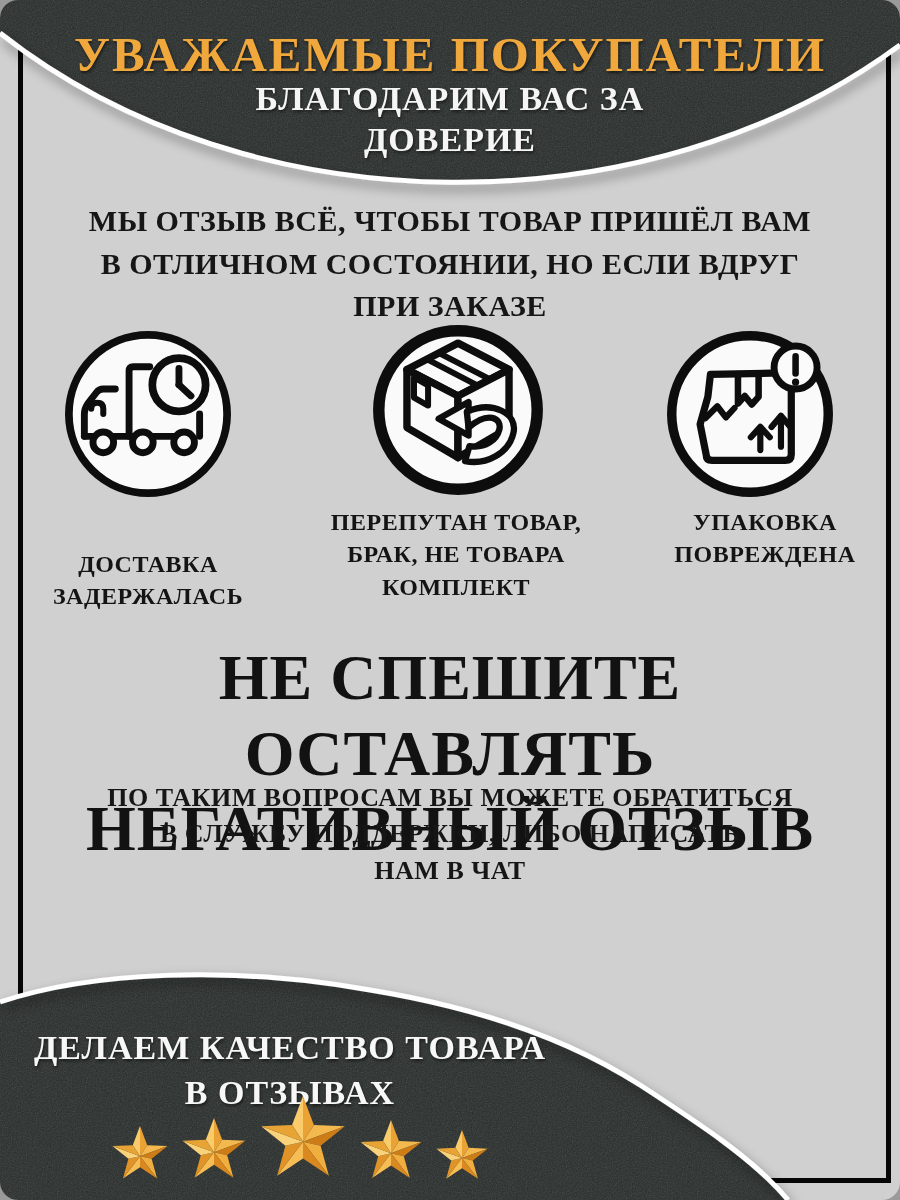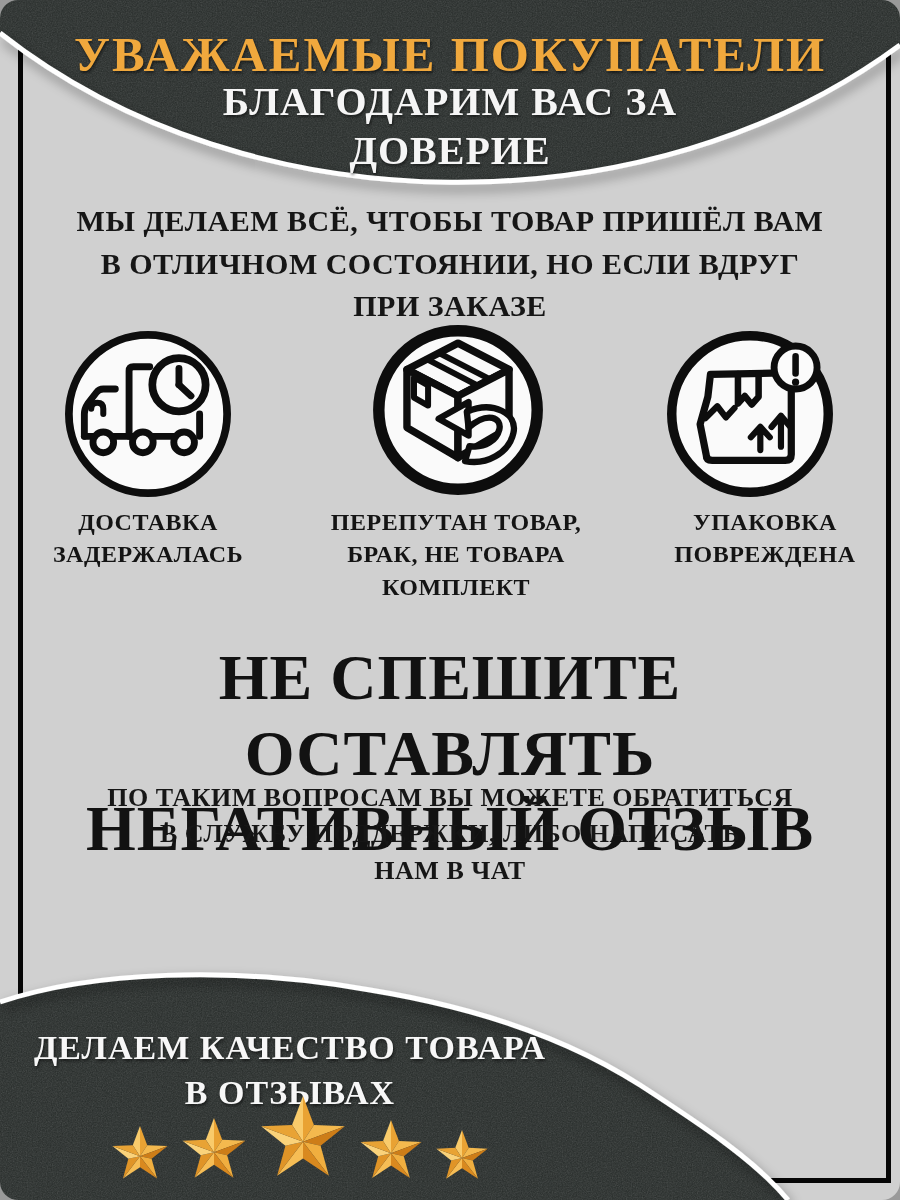--- a/index.html
+++ b/index.html
@@ -16,21 +16,21 @@
   }
   .bgsvg{position:absolute;left:0;top:0;z-index:2;}
   .layer{position:absolute;z-index:3;}
   .center{text-align:center;}
   .ml{white-space:pre-line;}
   .gold-title{
     font-size:49px;letter-spacing:2px;color:#f0a83d;
     text-shadow:1px 2px 3px rgba(0,0,0,.55);
   }
   .white-sub{
-    font-size:40px;letter-spacing:1px;color:#f5f5f5;line-height:1.22;
+    font-size:34px;letter-spacing:1px;color:#f5f5f5;line-height:1.22;
     text-shadow:1px 2px 3px rgba(0,0,0,.5);
   }
   .intro{
     font-size:30px;color:#161616;line-height:1.42;letter-spacing:.5px;
   }
   .issue-icon{position:absolute;top:328px;}
   .issue-label{
     position:absolute;top:506px;font-size:24px;color:#141414;line-height:1.35;
     letter-spacing:.5px;text-align:center;
   }
@@ -101,21 +101,21 @@
     <g clip-path="url(#botClip)">
       <rect x="0" y="955" width="900" height="245" filter="url(#grain)" opacity="0.22"></rect>
     </g>
     <path d="M0,1002 C90,972 230,965 370,990 C480,1008 570,1040 640,1085 C700,1124 755,1160 788,1200" fill="none" stroke="#ffffff" stroke-width="5" filter="url(#curveShadow)"></path>
   </svg>
 
   <div class="layer center gold-title" style="left:0;top:26px;width:900px;">УВАЖАЕМЫЕ ПОКУПАТЕЛИ</div>
   <div class="layer center white-sub ml" style="left:0;top:78px;width:900px;">БЛАГОДАРИМ ВАС ЗА
 ДОВЕРИЕ</div>
 
-  <div class="layer center intro ml" style="left:60px;top:200px;width:780px;">МЫ ДЕЛАЕМ ВСЁ, ЧТОБЫ ТОВАР ПРИШЁЛ ВАМ
+  <div class="layer center intro ml" style="left:60px;top:200px;width:780px;">МЫ ОТЗЫВ ВСЁ, ЧТОБЫ ТОВАР ПРИШЁЛ ВАМ
 В ОТЛИЧНОМ СОСТОЯНИИ, НО ЕСЛИ ВДРУГ
 ПРИ ЗАКАЗЕ</div>
 
   <svg class="issue-icon" style="left:62px;" width="172" height="172" viewBox="0 0 100 100">
     <circle cx="50" cy="50" r="46" fill="#fafafa" stroke="#0d0d0d" stroke-width="4.5"></circle>
     <g fill="none" stroke="#0d0d0d" stroke-width="4" stroke-linecap="round" stroke-linejoin="round">
       <path d="M13,63 H66"></path>
       <path d="M80,63 V50"></path>
       <path d="M39,63 V25 Q39,22.5 41.5,22.5 H51"></path>
       <path d="M13,63 V50 Q13,47 15,44 L20,37.5 Q21.5,35.5 24,35.5 H31"></path>
@@ -154,21 +154,21 @@
       <path d="M43,26.8 V44 L47,39.5 L51,44.5 L55,40 V26.4" stroke-width="3.8"></path>
       <path d="M24,52.5 L31,45.5 L36,52 L41,46.5" stroke-width="3.6"></path>
       <path d="M56,71 V58.5 M50.5,63.5 L56,57.5 L61.5,63.5" stroke-width="3.6"></path>
       <path d="M68,69 V52 M62.5,57.5 L68,51 L73.5,57.5" stroke-width="3.6"></path>
     </g>
     <circle cx="76.5" cy="23" r="12.5" fill="#fbfbfb" stroke="#0d0d0d" stroke-width="4"></circle>
     <path d="M76.5,16.5 V26.5" stroke="#0d0d0d" stroke-width="3.8" stroke-linecap="round" fill="none"></path>
     <circle cx="76.5" cy="31.5" r="2.1" fill="#0d0d0d"></circle>
   </svg>
 
-  <div class="issue-label ml" style="left:28px;width:240px;">ДОСТАВКА
+  <div class="issue-label ml" style="left:28px;width:240px;margin-top:42px;">ДОСТАВКА
 ЗАДЕРЖАЛАСЬ</div>
   <div class="issue-label ml" style="left:306px;width:300px;">ПЕРЕПУТАН ТОВАР,
 БРАК, НЕ ТОВАРА
 КОМПЛЕКТ</div>
   <div class="issue-label ml" style="left:635px;width:260px;">УПАКОВКА
 ПОВРЕЖДЕНА</div>
 
   <div class="layer center warning ml" style="left:60px;top:640px;width:780px;">НЕ СПЕШИТЕ ОСТАВЛЯТЬ
 НЕГАТИВНЫЙ ОТЗЫВ</div>
 

